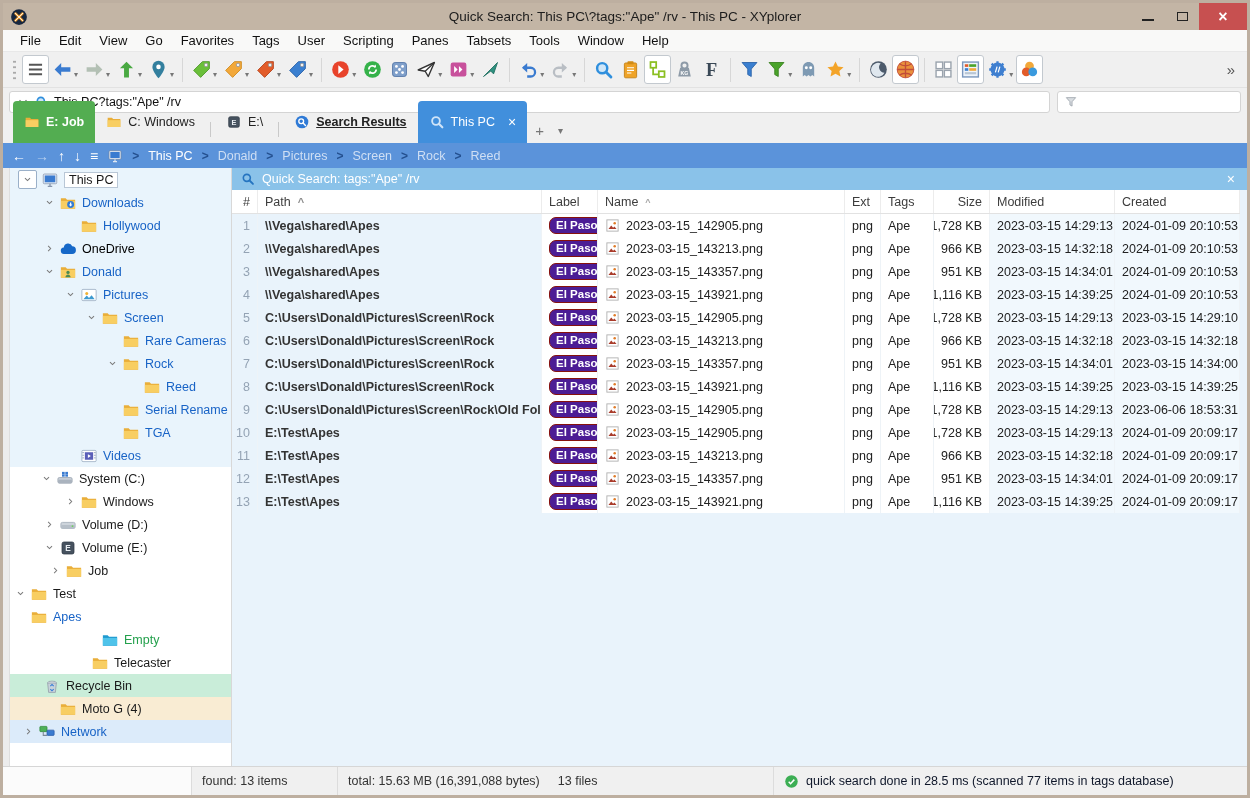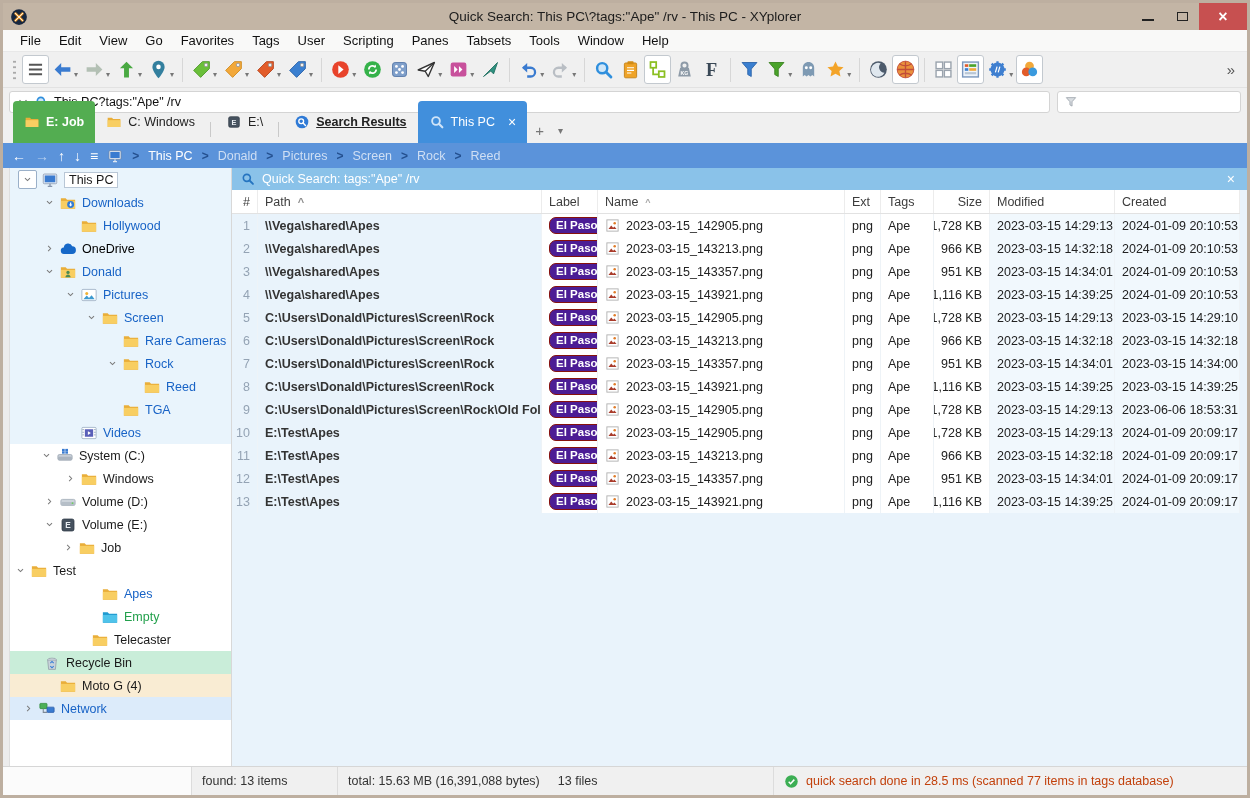--- a/index.html
+++ b/index.html
@@ -98,21 +98,21 @@
   .fc.name svg { width:15px; height:15px; margin-right:6px; flex:none; }
   .badge { background:#4c1d95; border:1px solid #87110d; color:#fff; border-radius:7px; font-size:11.5px; font-weight:bold; padding:0px 6px 1px; line-height:14px; }
   .ffiller { flex:1; background:#e9f3fb; }
 
   
   .statusbar { height:29px; background:#f0f0f0; border-top:1px solid #d6d6d6; display:flex; align-items:center; color:#333; flex:none; }
   .ss { height:100%; display:flex; align-items:center; border-right:1px solid #dcdcdc; padding:0 10px; }
   .ss.s1 { width:189px; background:#fbfbfb; }
   .ss.s2 { width:146px; }
   .ss.s3 { width:436px; gap:18px; }
-  .ss.s4 { flex:1; border-right:none; color:#c2410c; gap:7px; }
+  .ss.s4 { flex:1; border-right:none; color:#0f172a; gap:7px; }
   .ss.s4 svg { width:15px; height:15px; }
 </style>
 </head>
 <body>
 
 <div class="window">
 
   <div class="titlebar">
     <span class="logo">
       <svg viewBox="0 0 24 24">
@@ -583,20 +583,28 @@
                 <path d="M2.5 9.2h19v10.3h-19z" fill="#f8ce62"></path>
               </svg></span>
             <span class="t-blue">Reed</span>
           </div>
           <div class="trow bg-tint" style="padding-left:92px">
             <span class="chev"></span>
             <span class="ticon"><svg viewBox="0 0 24 24">
                 <path d="M2.5 5.5h6.4l1.8 2.1H21.5v11.9h-19z" fill="#e9ae3a"></path>
                 <path d="M2.5 9.2h19v10.3h-19z" fill="#f8ce62"></path>
               </svg></span>
+            <span class="t-blue">Serial Rename</span>
+          </div>
+          <div class="trow bg-tint" style="padding-left:92px">
+            <span class="chev"></span>
+            <span class="ticon"><svg viewBox="0 0 24 24">
+                <path d="M2.5 5.5h6.4l1.8 2.1H21.5v11.9h-19z" fill="#e9ae3a"></path>
+                <path d="M2.5 9.2h19v10.3h-19z" fill="#f8ce62"></path>
+              </svg></span>
             <span class="t-blue">TGA</span>
           </div>
           <div class="trow bg-tint" style="padding-left:50px">
             <span class="chev"></span>
             <span class="ticon"><svg viewBox="0 0 24 24">
                 <rect x="2.5" y="4.5" width="19" height="15" rx="1.5" fill="#fff" stroke="#93a7bd"></rect>
                 <rect x="6.5" y="7" width="11" height="10" fill="#5a5fb8"></rect>
                 <path d="M3 7.5h2.5M3 11h2.5M3 14.5h2.5M18.5 7.5H21M18.5 11H21M18.5 14.5H21" stroke="#93a7bd" stroke-width="1.2"></path>
                 <path d="M10.5 9.5l4 2.5-4 2.5z" fill="#fff"></path>
               </svg></span>
@@ -648,21 +656,21 @@
               <svg viewBox="0 0 24 24">
                 <path d="M6.5 9l5.5 5.5L17.5 9" stroke="#7a7a7a" stroke-width="2.2" fill="none"></path>
               </svg>
             </span>
             <span class="ticon"><svg viewBox="0 0 24 24">
                 <rect x="4" y="4" width="16" height="16" rx="2.5" fill="#46525f" stroke="#2f3a45"></rect>
                 <text x="12" y="16.5" font-size="11" fill="#e8edf2" text-anchor="middle" font-weight="bold" font-family="Liberation Sans">E</text>
               </svg></span>
             <span class="t-black">Volume (E:)</span>
           </div>
-          <div class="trow" style="padding-left:48px">
+          <div class="trow" style="padding-left:35px">
             <span class="chev">
               <svg viewBox="0 0 24 24">
                 <path d="M9 6.5l5.5 5.5L9 17.5" stroke="#7a7a7a" stroke-width="2.2" fill="none"></path>
               </svg>
             </span>
             <span class="ticon"><svg viewBox="0 0 24 24">
                 <path d="M2.5 5.5h6.4l1.8 2.1H21.5v11.9h-19z" fill="#e9ae3a"></path>
                 <path d="M2.5 9.2h19v10.3h-19z" fill="#f8ce62"></path>
               </svg></span>
             <span class="t-black">Job</span>
@@ -672,21 +680,21 @@
               <svg viewBox="0 0 24 24">
                 <path d="M6.5 9l5.5 5.5L17.5 9" stroke="#7a7a7a" stroke-width="2.2" fill="none"></path>
               </svg>
             </span>
             <span class="ticon"><svg viewBox="0 0 24 24">
                 <path d="M2.5 5.5h6.4l1.8 2.1H21.5v11.9h-19z" fill="#e9ae3a"></path>
                 <path d="M2.5 9.2h19v10.3h-19z" fill="#f8ce62"></path>
               </svg></span>
             <span class="t-black">Test</span>
           </div>
-          <div class="trow" style="padding-left:71px">
+          <div class="trow" style="">
             <span class="chev"></span>
             <span class="ticon"><svg viewBox="0 0 24 24">
                 <path d="M2.5 5.5h6.4l1.8 2.1H21.5v11.9h-19z" fill="#e9ae3a"></path>
                 <path d="M2.5 9.2h19v10.3h-19z" fill="#f8ce62"></path>
               </svg></span>
             <span class="t-blue">Apes</span>
           </div>
           <div class="trow" style="padding-left:71px">
             <span class="chev"></span>
             <span class="ticon"><svg viewBox="0 0 24 24">

